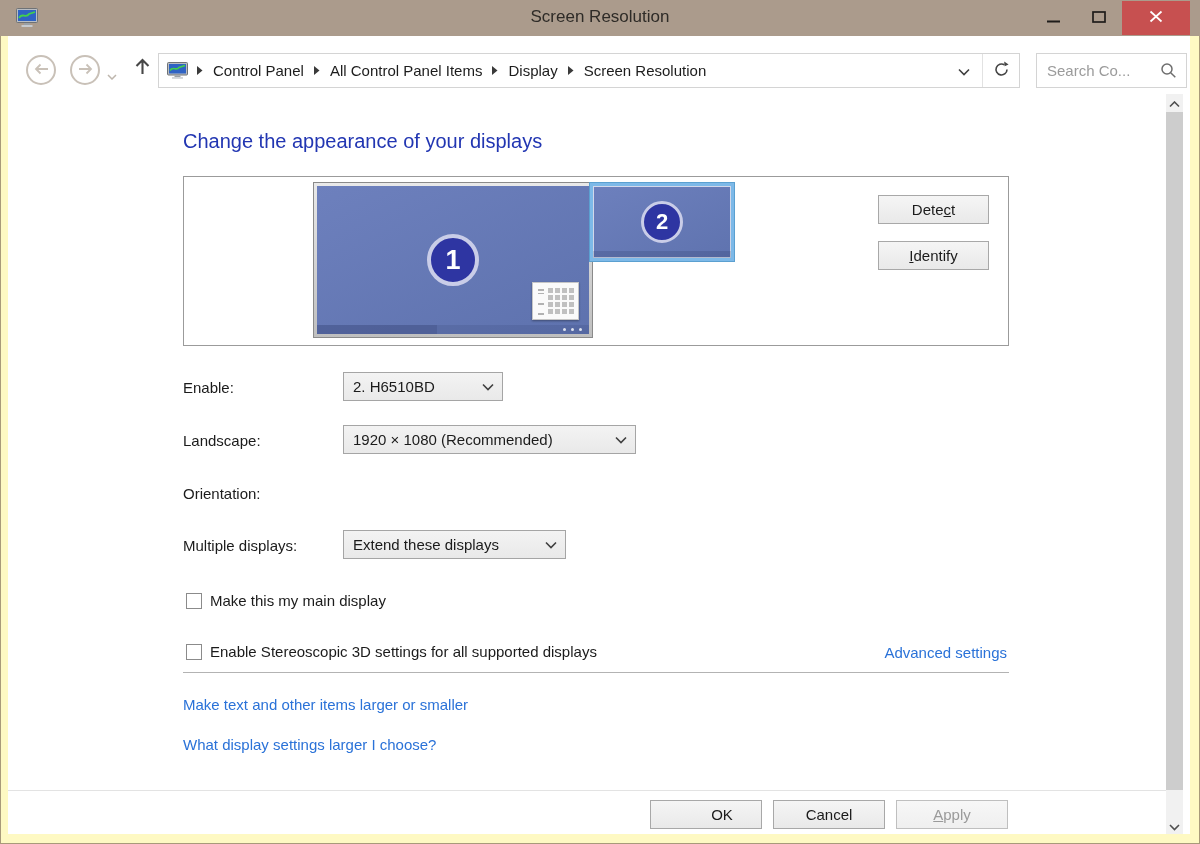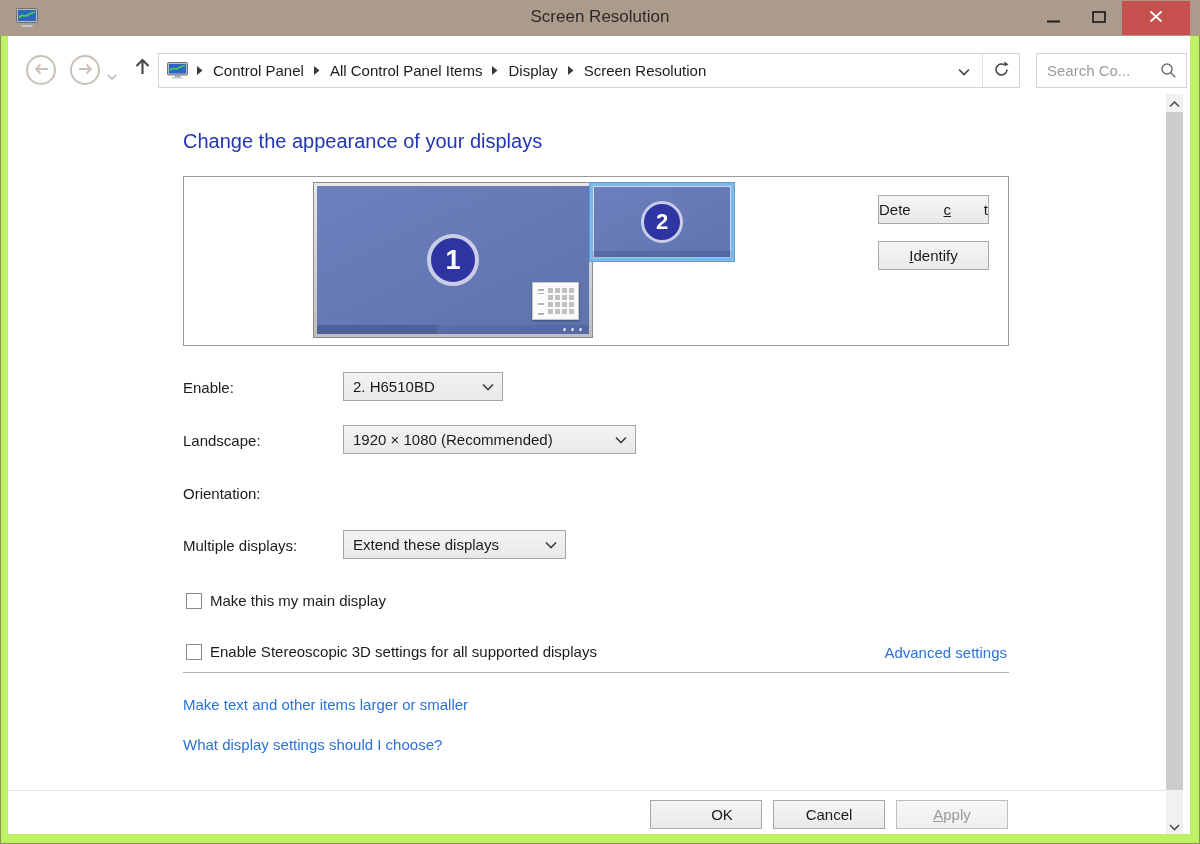--- a/index.html
+++ b/index.html
@@ -1,21 +1,21 @@
 <!DOCTYPE html>
 <html><head>
 <meta charset="utf-8">
 <style>
   * { box-sizing: border-box; margin: 0; padding: 0; }
   html,body { background:#d8d8d8; }
   body { font-family: "Liberation Sans", "DejaVu Sans", sans-serif; }
 
   .window {
     position: relative; width: 1200px; height: 844px;
-    background: #bef264; overflow: hidden;
+    background: #fef9c3; overflow: hidden;
     box-shadow: inset 0 0 0 1px rgba(96,76,62,.55);
     color: #1b1b1b;
   }
   .abs { position: absolute; }
 
   
   .titlebar { position:absolute; left:0; top:0; width:100%; height:36px; background:#ab9b8c; }
   .app-icon { position:absolute; left:16px; top:8px; width:22px; height:20px; }
   .win-title { position:absolute; left:0; top:7px; width:100%; text-align:center;
     font-size:17px; color:#2e2b27; }
@@ -87,21 +87,21 @@
 
   .monitor2 { position:absolute; left:406px; top:6px; width:144px; height:78px;
     border:3px solid #7db9e8; box-shadow:0 0 0 1px #5ba0d0, inset 0 0 0 1px rgba(255,255,255,.7);
     background:linear-gradient(155deg,#6d80bd,#5f73af);
     display:flex; align-items:center; justify-content:center; position:absolute; }
   .m2-taskbar { position:absolute; left:0; right:0; bottom:0; height:7px; background:rgba(10,18,60,.14); }
 
   .win-btn { background:linear-gradient(#f5f5f5,#e9e9e9); border:1px solid #a8a8a8;
     font-size:15px; color:#1b1b1b; display:flex; align-items:center; justify-content:center;
     font-family:"Liberation Sans","DejaVu Sans",sans-serif; }
-  .btn-detect { left:694px; top:18px; width:111px; height:29px; position:absolute;justify-content:space-between; }
+  .btn-detect { left:694px; top:18px; width:111px; height:29px; position:absolute; }
   .btn-identify { left:694px; top:64px; width:111px; height:29px; position:absolute; }
   .u { text-decoration:underline; }
 
   .fld-label { position:absolute; left:183px; font-size:15px; color:#1b1b1b; }
   .combo { position:absolute; height:29px; border:1px solid #a5a5a5;
     background:linear-gradient(#f3f3f3,#e9e9e9); display:flex; align-items:center; font-size:15px; }
   .combo .val { flex:1 1 auto; padding-left:9px; white-space:nowrap; overflow:hidden; }
   .combo .chev { flex:0 0 auto; padding:0 8px; display:flex; }
 
   .check-row { position:absolute; display:flex; align-items:center; gap:8px; font-size:15px; }
@@ -351,21 +351,21 @@
   <div class="check-row" style="left:186px; top:643px">
     <span class="checkbox"></span>
     <span>Enable Stereoscopic 3D settings for all supported displays</span>
   </div>
 
   <div class="link advanced-link">Advanced settings</div>
 
   <div class="divider"></div>
 
   <div class="link abs" style="left:183px; top:696px">Make text and other items larger or smaller</div>
-  <div class="link abs" style="left:183px; top:736px">What display settings should I choose?</div>
+  <div class="link abs" style="left:183px; top:736px">What display settings larger I choose?</div>
 
   <div class="footer-sep"></div>
 
   <div class="win-btn btn-ok">OK</div>
   <div class="win-btn btn-cancel">Cancel</div>
   <div class="win-btn btn-apply">
     <span></span>
       <span class="u">A</span>
       <span>pply</span>
   </div>

